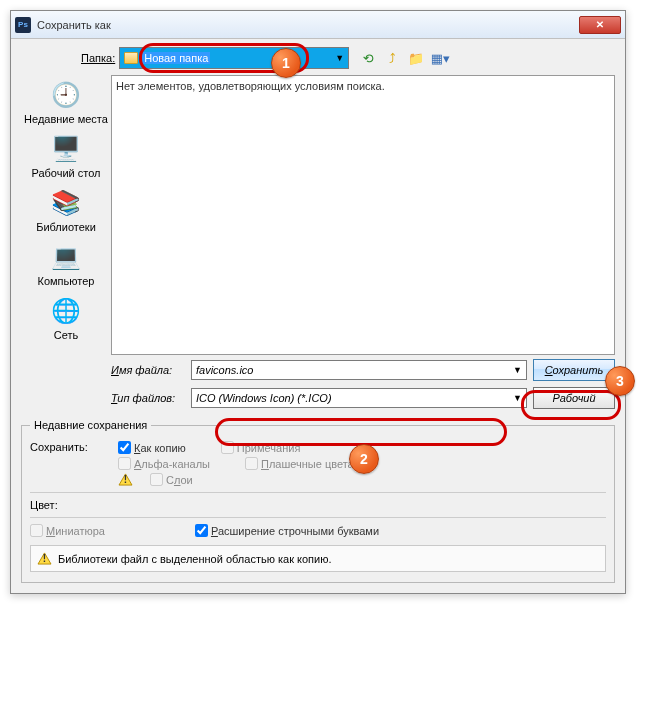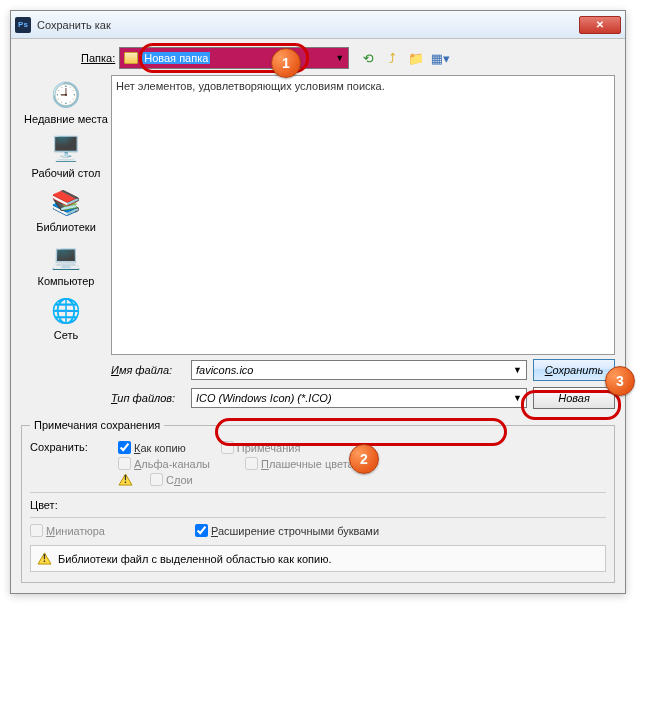--- a/index.html
+++ b/index.html
@@ -5,21 +5,21 @@
 *{box-sizing:border-box;margin:0;padding:0;font-family:"Segoe UI",Tahoma,sans-serif;font-size:11px;}
 body{background:#fff;padding:10px;}
 .window{width:616px;border:1px solid #888;background:linear-gradient(to bottom,#eaf1fa,#dce7f5);box-shadow:0 2px 8px rgba(0,0,0,0.2);}
 .titlebar{display:flex;align-items:center;height:28px;padding:0 4px;background:linear-gradient(to bottom,#f5f9fe,#dde9f7);border-bottom:1px solid #c0c0c0;}
 .titlebar .appicon{width:16px;height:16px;margin-right:6px;background:#1a2d4a;border-radius:2px;display:flex;align-items:center;justify-content:center;color:#6bb3ff;font-size:8px;font-weight:bold;}
 .titlebar .title{flex:1;color:#333;}
 .titlebar .close{width:42px;height:18px;background:linear-gradient(to bottom,#e67a6f,#c83a2c);border:1px solid #a02a20;border-radius:2px;display:flex;align-items:center;justify-content:center;color:#fff;font-weight:bold;font-size:10px;cursor:pointer;}
 .body{background:#f0f0f0;padding:8px 10px 10px 10px;}
 .folder-row{display:flex;align-items:center;margin-left:60px;margin-bottom:6px;}
 .folder-row .lbl{margin-right:4px;text-decoration:underline;}
-.folder-select{position:relative;display:flex;align-items:center;width:230px;height:22px;background:#be185d;border:1px solid #7a7a7a;padding:0 4px;}
+.folder-select{position:relative;display:flex;align-items:center;width:230px;height:22px;background:#0ea5e9;border:1px solid #7a7a7a;padding:0 4px;}
 .folder-select .fico{width:14px;height:12px;background:linear-gradient(to bottom,#fceabb,#f8c850);border:1px solid #c9a030;border-radius:1px;margin-right:4px;}
 .folder-select .ftxt{background:#3399ff;color:#fff;padding:0 2px;}
 .folder-select .arrow{margin-left:auto;font-size:9px;}
 .nav-icons{display:flex;align-items:center;gap:6px;margin-left:10px;}
 .nav-icons span{width:18px;height:18px;display:flex;align-items:center;justify-content:center;font-size:13px;cursor:pointer;}
 .main{display:flex;height:280px;}
 .places{width:90px;display:flex;flex-direction:column;align-items:center;gap:8px;padding-top:4px;}
 .place{display:flex;flex-direction:column;align-items:center;cursor:pointer;text-align:center;}
 .place .icon{width:36px;height:32px;margin-bottom:2px;display:flex;align-items:center;justify-content:center;font-size:24px;}
 .filearea{flex:1;background:#fff;border:1px solid #999;padding:4px;color:#333;}
@@ -110,26 +110,26 @@
             <span class="underline-key">С</span>
             <span title="Сохранить">охранить</span>
           </div>
       </div>
       <div class="field-row">
         <span class="flbl"><span class="underline-key">Т</span>ип файлов:</span>
         <div class="combo">
           <span>ICO (Windows Icon) (*.ICO)</span>
           <span class="arrow">▼</span>
         </div>
-        <div class="btn">Новая</div>
+        <div class="btn">Рабочий</div>
       </div>
     </div>
 
     <fieldset class="params">
-      <legend>Примечания сохранения</legend>
+      <legend>Недавние сохранения</legend>
 
       <div class="param-row">
         <span class="plbl">Сохранить:</span>
         <div style="flex:1;">
           <div class="chk-col">
             <label class="chk">
                 <input type="checkbox" checked="" style="">
                 <span><span class="underline-key">К</span>ак копию</span>
               </label>
             <label class="chk dis">

